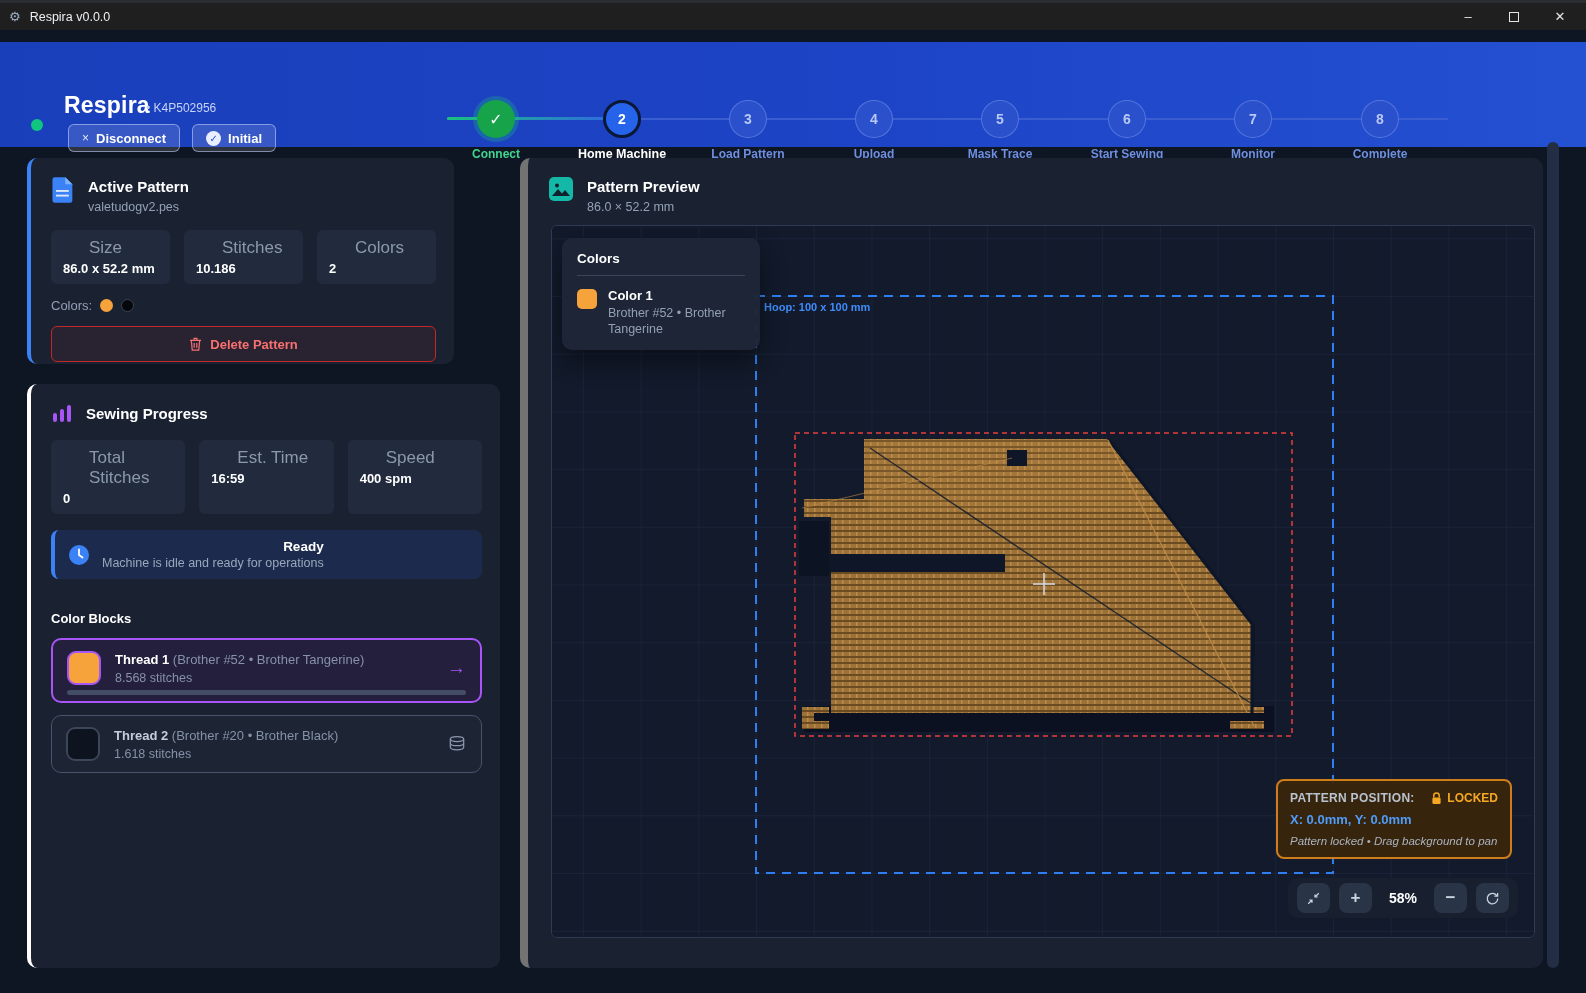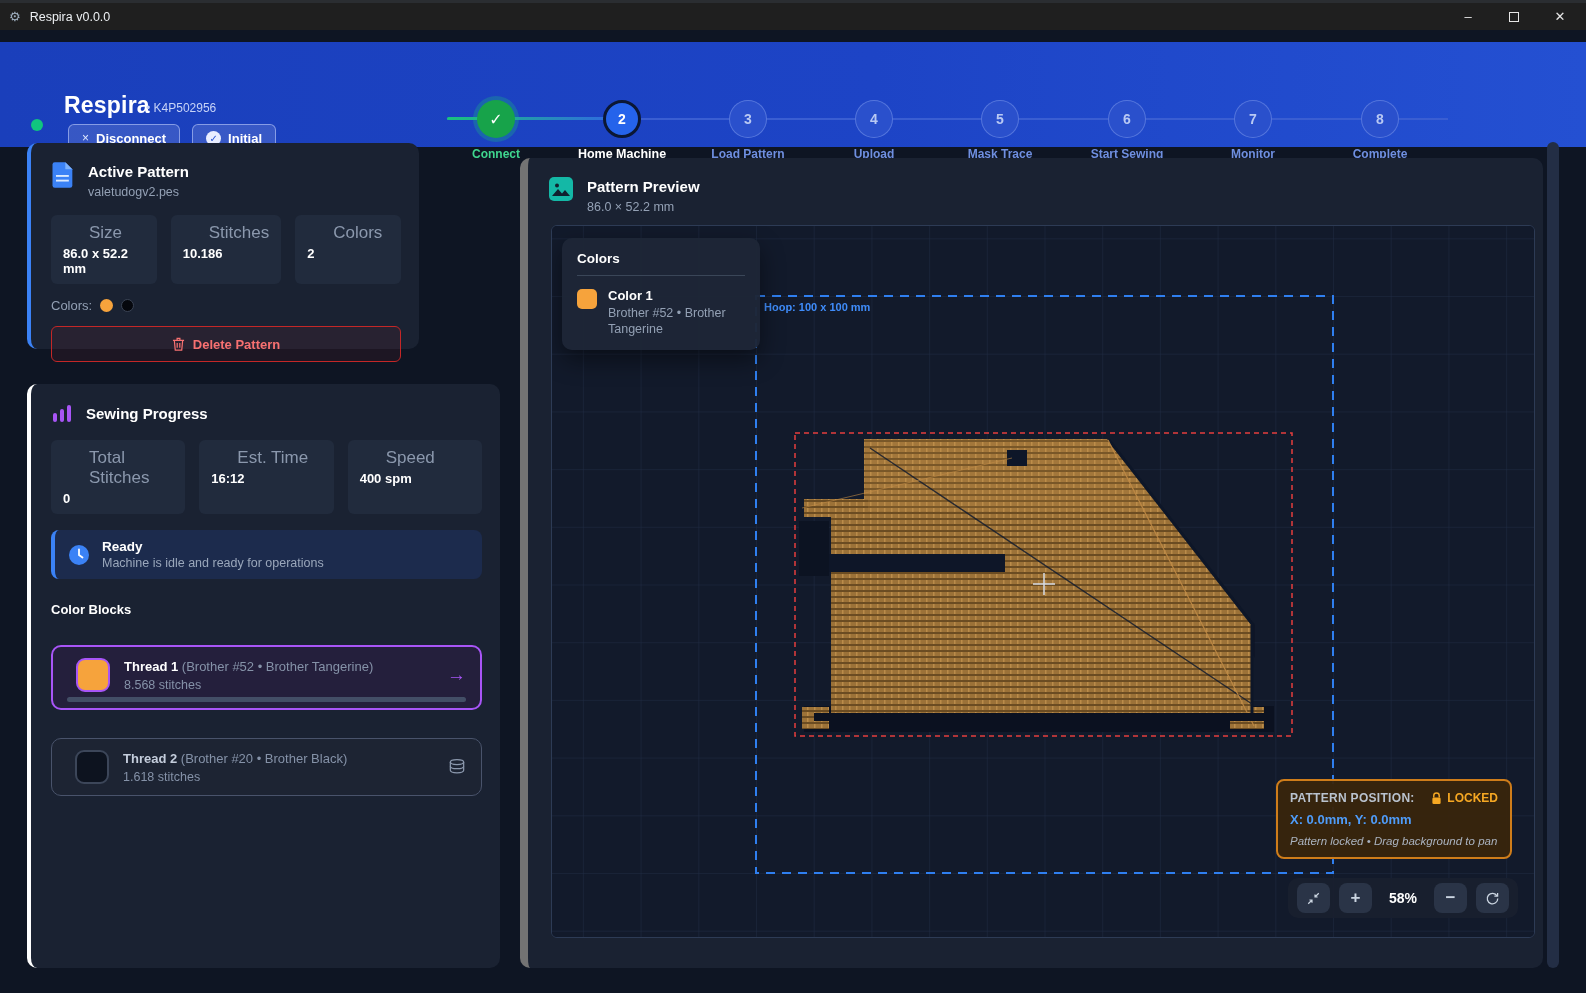--- a/index.html
+++ b/index.html
@@ -62,25 +62,25 @@
 
   .colors-row { display:flex; align-items:center; gap:8px; margin-top:14px; color:#93a0b4; font-size:13px; }
   .dot { width:13px; height:13px; border-radius:50%; }
 
   .del-btn { margin-top:13px; width:100%; height:36px; border-radius:6px; background:rgba(220,38,38,.08);
              border:1px solid #c42727; color:#f87171; font-size:13px; font-weight:bold;
              display:flex; align-items:center; justify-content:center; gap:8px; }
 
   .ready-box { margin-top:16px; background:#1c2b4d; border-left:4px solid #3b82f6; border-radius:8px;
                padding:9px 12px; display:flex; gap:11px; align-items:center; }
-  .ready-t { color:#fff; font-size:13.5px; font-weight:bold; }
+  .ready-t { color:#fff; font-size:13.5px; font-weight:bold;text-align:right; }
   .ready-d { color:#9aa7bb; font-size:12.5px; margin-top:2px; }
 
-  .cb-label { margin-top:23px; color:#fff; font-size:13px; font-weight:bold; }
-  .thread { position:relative; margin-top:28px; border-radius:10px; padding:11px 14px 16px 23px; display:flex; gap:14px; align-items:center; }
+  .cb-label { margin-top:32px; color:#fff; font-size:13px; font-weight:bold; }
+  .thread { position:relative; margin-top:12px; border-radius:10px; padding:11px 14px 16px 14px; display:flex; gap:14px; align-items:center; }
   .thread-1 { background:#241f3c; border:2px solid #a855f7; }
   .thread-2 { background:#1d2433; border:1px solid #49536b; padding-bottom:11px; }
   .swatch { width:34px; height:34px; border-radius:9px; flex:none; }
   .sw-1 { border:2px solid #a855f7; }
   .sw-2 { border:2px solid #3c4659; }
   .th-name { font-size:13px; font-weight:bold; color:#fff; }
   .th-detail { font-size:13px; font-weight:normal; color:#8592a8; }
   .thread-2 .th-name { color:#c4cddc; }
   .th-st { font-size:12.5px; color:#8592a8; margin-top:4px; }
   .th-arrow { margin-left:auto; color:#a855f7; font-size:19px; font-weight:bold; }
@@ -182,21 +182,21 @@
     <div class="step step-future" style="left:1198px">
       <div class="step-circle">7</div>
       <div class="step-label">Monitor</div>
     </div>
     <div class="step step-future" style="left:1325px">
       <div class="step-circle">8</div>
       <div class="step-label">Complete</div>
     </div>
   </div>
 
-  <div class="card card-blue" style="left:27px; top:143px; width:392px; height:206px; padding:18px 18px 16px 20px;">
+  <div class="card card-blue" style="left:27px; top:158px; width:427px; height:206px; padding:18px 18px 16px 20px;">
     <div class="card-head">
       <svg width="24" height="28" viewBox="0 0 20 24">
         <path d="M3 1h9l6 6v14a2 2 0 0 1-2 2H3a2 2 0 0 1-2-2V3a2 2 0 0 1 2-2z" fill="#3b82f6"></path>
         <path d="M12 1l6 6h-6z" fill="#7eb2fb"></path>
         <rect x="4" y="12" width="11" height="1.6" fill="#dbeafe"></rect>
           <rect x="4" y="16" width="11" height="1.6" fill="#dbeafe"></rect>
       </svg>
       <div>
         <div class="card-title">Active Pattern</div>
         <div class="card-sub">valetudogv2.pes</div>
@@ -238,21 +238,21 @@
       </svg>
       <div class="card-title" style="padding-top:0">Sewing Progress</div>
     </div>
     <div class="statrow">
       <div class="statbox">
         <div class="lbl">Total Stitches</div>
         <div class="val">0</div>
       </div>
       <div class="statbox">
         <div class="lbl">Est. Time</div>
-        <div class="val">16:12</div>
+        <div class="val">16:59</div>
       </div>
       <div class="statbox">
         <div class="lbl">Speed</div>
         <div class="val">400 spm</div>
       </div>
     </div>
     <div class="ready-box">
       <svg width="24" height="24" viewBox="0 0 24 24">
         <circle cx="12" cy="12" r="10" fill="#3b82f6"></circle>
         <path d="M12 6.5V12l3.5 2.5" stroke="#fff" stroke-width="1.8" fill="none" stroke-linecap="round"></path>

